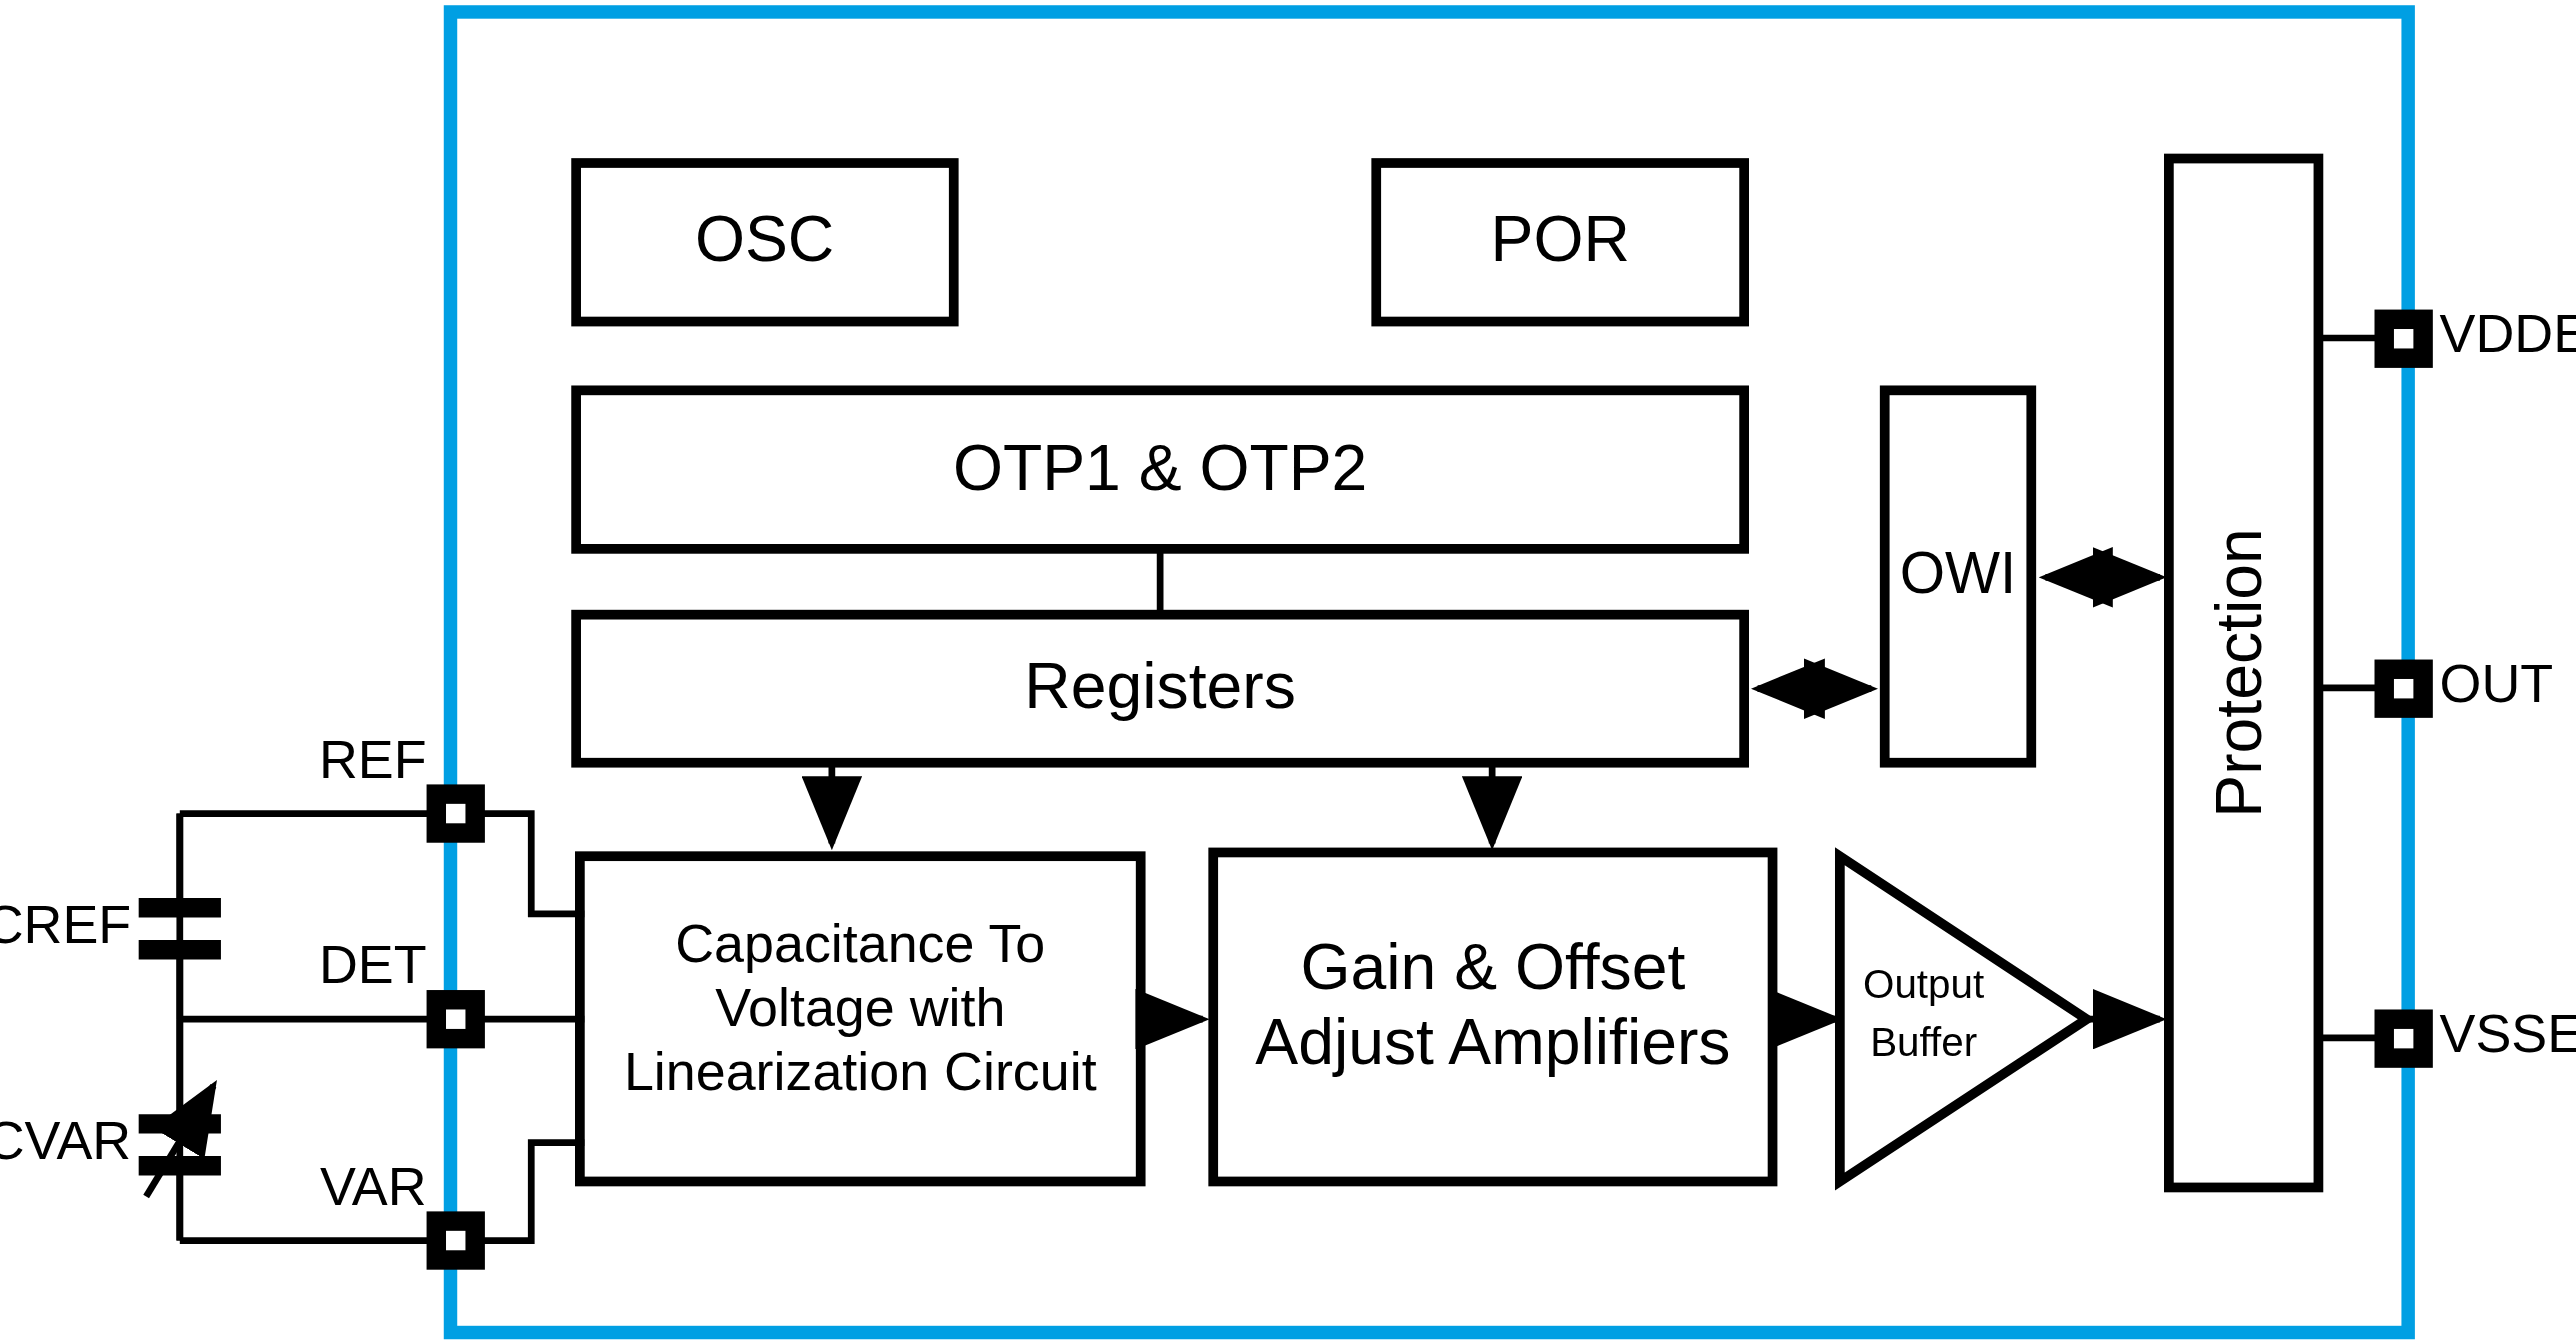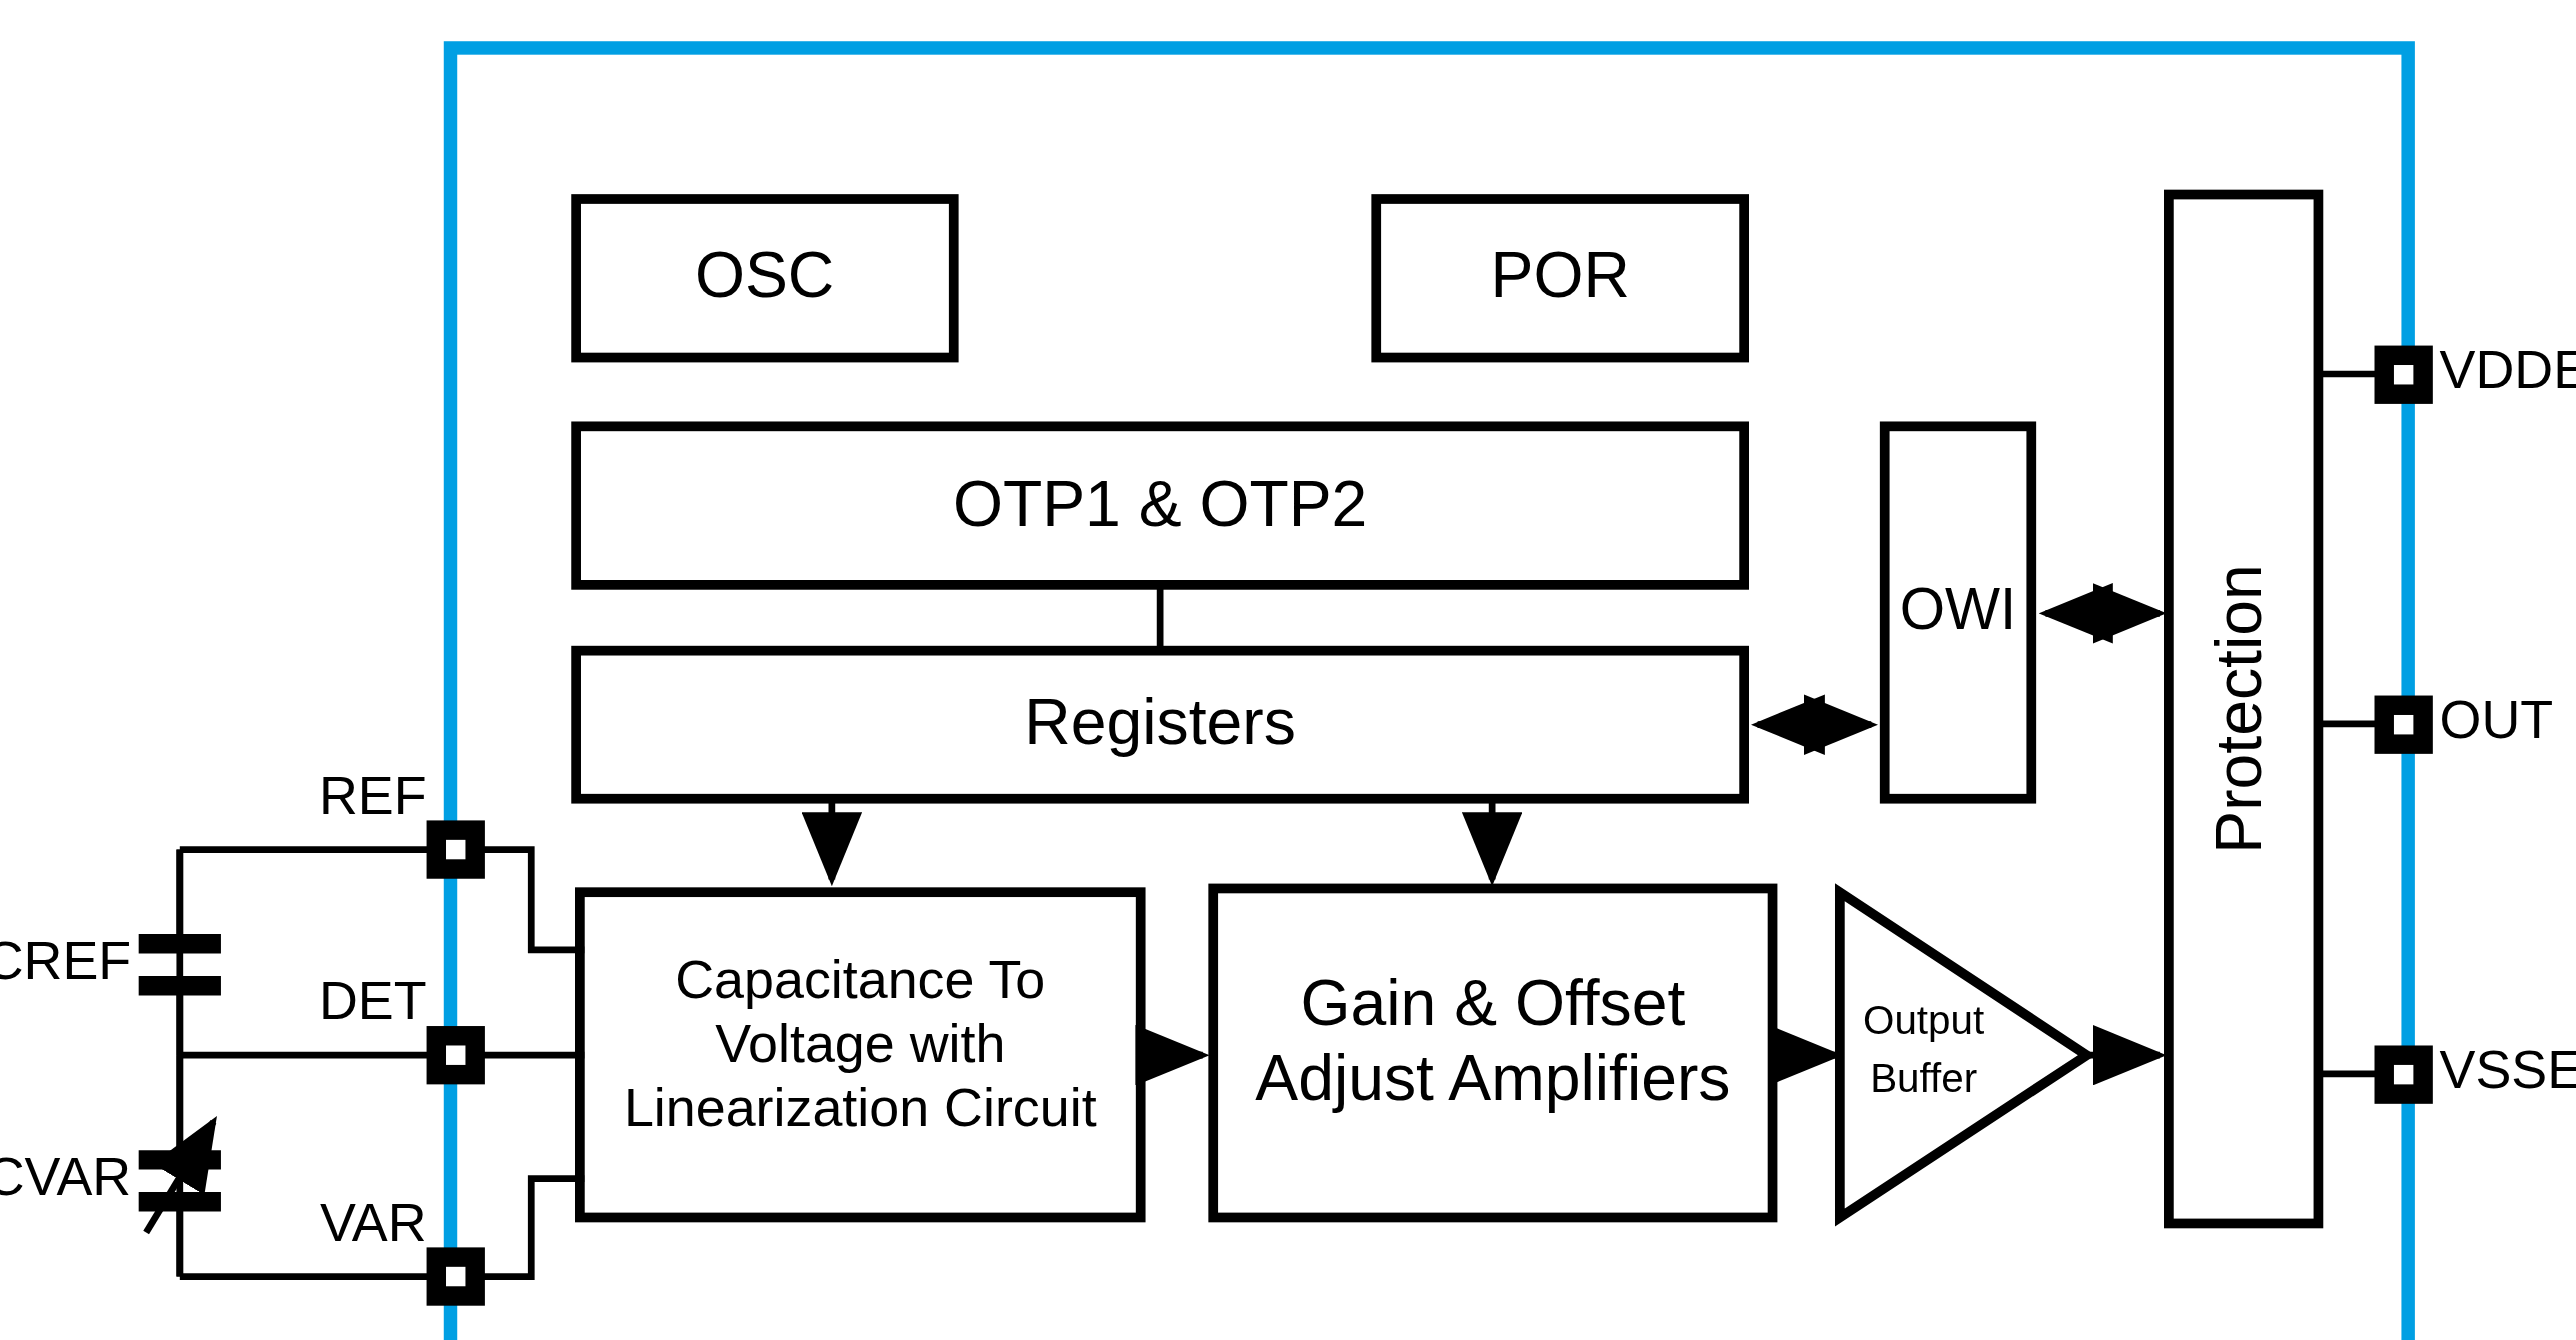--- a/index.html
+++ b/index.html
@@ -1,18 +1,18 @@
 <!DOCTYPE html>
 <html style="font-size:12px"><head>
 <meta charset="utf-8">
 <style>
   html,body{margin:0;padding:0;background:#ffffff;}
   body{width:2576px;height:1340px;overflow:hidden;
        font-family:"Liberation Sans",sans-serif;}
-  #stage{position:relative;width:2576px;height:1044px;margin-top:36px;}
+  #stage{position:relative;width:2576px;height:1044px;}
   svg{display:block;width:2576px;height:1340px;}
   .blk{fill:#ffffff;stroke:#000000;stroke-width:13;}
   .wire{stroke:#000000;stroke-width:9;fill:none;}
   .pinbox{fill:#ffffff;stroke:#000000;stroke-width:26;}
   .cap{stroke:#000000;stroke-width:26;}
   .lbl{font-family:"Liberation Sans",sans-serif;fill:#000000;
        text-anchor:middle;dominant-baseline:middle;}
   .lbl-xl{font-size:86px;}
   .lbl-lg{font-size:78px;}
   .lbl-md{font-size:72px;}

